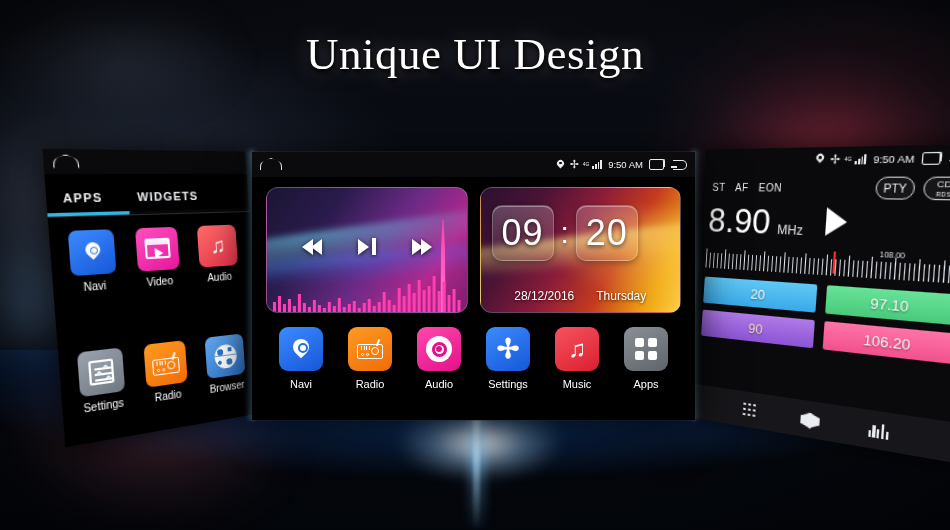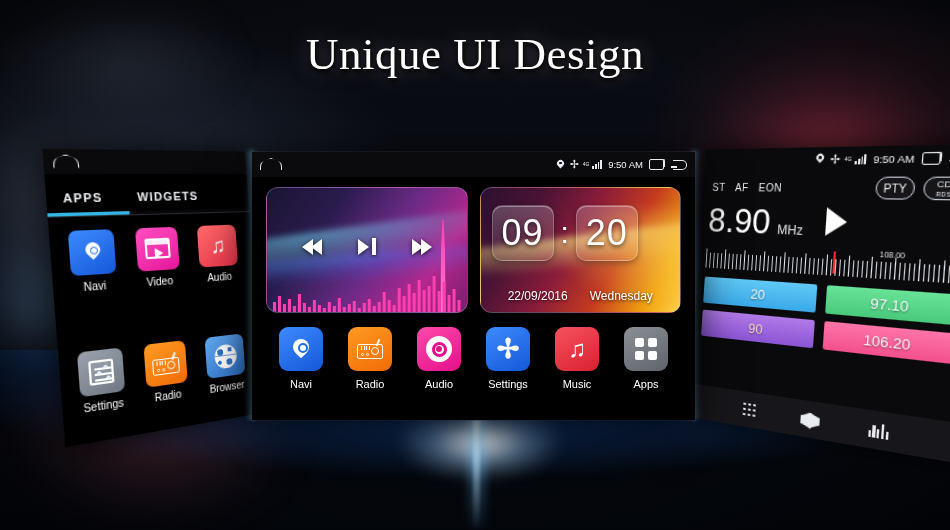--- a/index.html
+++ b/index.html
@@ -641,22 +641,22 @@
           <div class="clock-row">
             <div class="clk-box">
               <span>09</span>
             </div>
             <div class="clk-colon">:</div>
             <div class="clk-box">
               <span>20</span>
             </div>
           </div>
           <div class="clock-date">
-            <span>22/09/2016</span>
-            <span>Wednesday</span>
+            <span>28/12/2016</span>
+            <span>Thursday</span>
           </div>
         </div>
       </div>
 
       <div class="dock">
         <div class="dock-cell">
           <div class="dock-tile t-navi">
               <div class="g-pin"></div>
             </div>
           <div class="dock-lbl">Navi</div>

